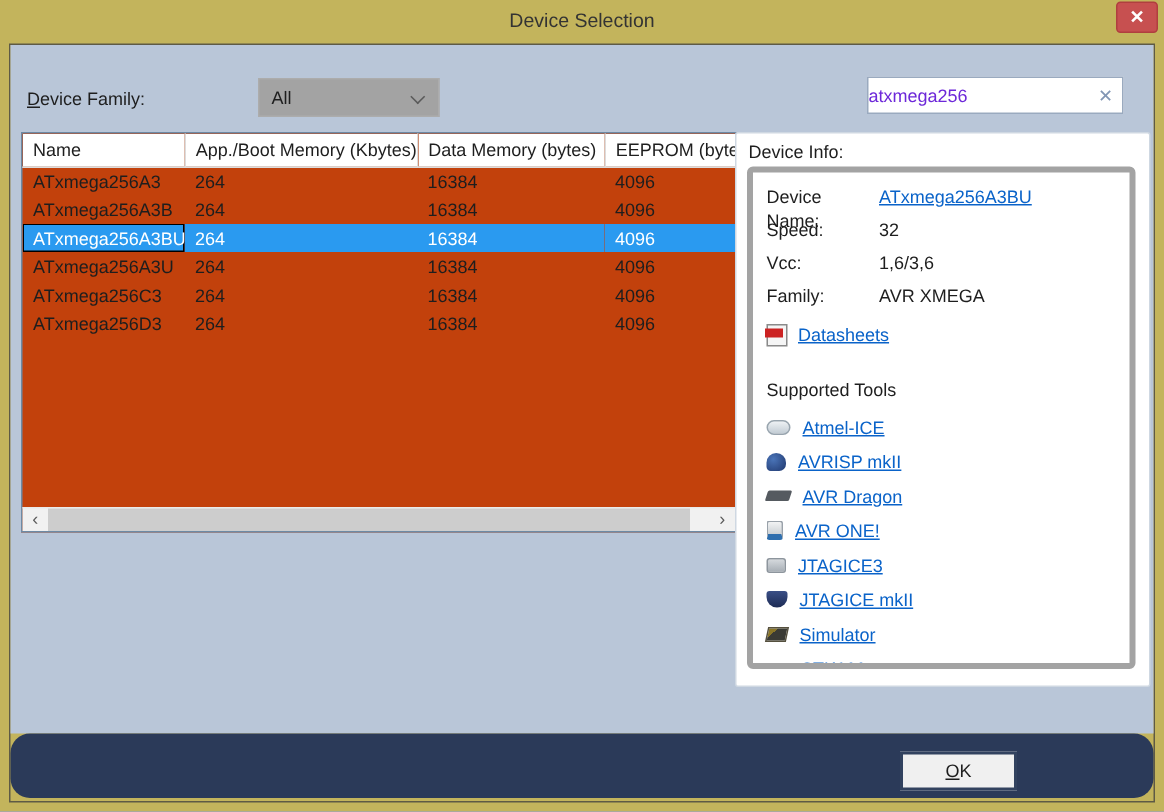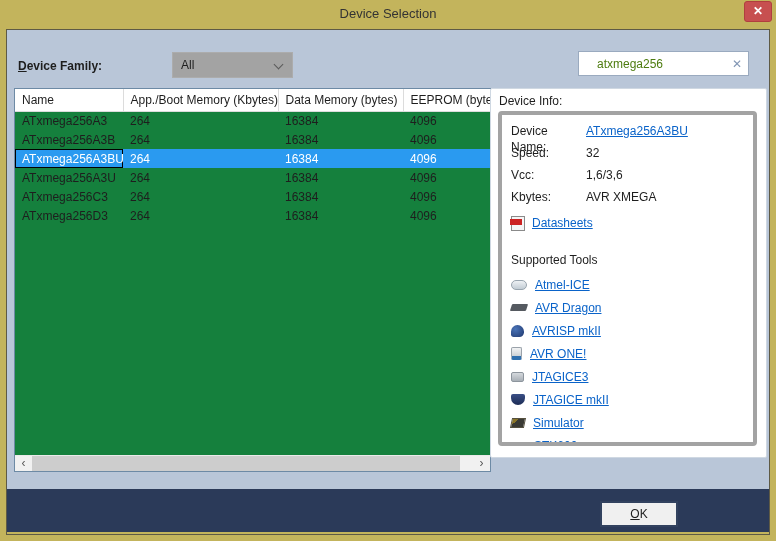--- a/index.html
+++ b/index.html
@@ -8,36 +8,36 @@
             font-size:12px; color:#1e1e1e; }
   
   .titlebar { position:absolute; top:0; left:0; right:0; height:16px; }
   .title { position:absolute; left:0; right:0; top:6px; text-align:center; font-size:13px; color:#333; }
   .close-btn { position:absolute; top:1px; right:4px; width:28px; height:21px; background:#c75050;
                border:1px solid #b03f3f; border-radius:3px; color:#fff; font-size:12px; font-weight:bold;
                text-align:center; line-height:19px; cursor:pointer; }
   
   .frame { position:absolute; left:6px; top:29px; right:6px; bottom:6px; border:1px solid #5e5a45; }
   .client { position:relative; height:459px; background:#b9c6d8; }
-  .footerbar { position:relative; height:100%; margin-top:0; background:#2b3a59; }
+  .footerbar { position:relative; height:100%; margin-top:0; background:#2b3a59;border-radius:13px; }
   .footerwrap { height:43px; }
   
-  .ff-label { position:absolute; left:11px; top:29px;font-weight:bold; }
+  .ff-label { position:absolute; left:11px; top:29px; }
   .dropdown { position:absolute; left:118px; top:22px; width:121px; height:26px; background:#a3a3a3;
               border:1px solid #acacac; line-height:24px; padding-left:8px; cursor:default;margin-left:47px; }
   .dd-chevron { position:absolute; right:10px; top:8px; width:7px; height:7px;
                 border-right:1.5px solid #5a5a5a; border-bottom:1.5px solid #5a5a5a;
                 transform:rotate(45deg); }
   .searchbox { position:absolute; left:571px; top:21px; width:171px; height:25px; background:#fff;
                border:1px solid #9aaabf; display:flex; align-items:center; }
-  .searchbox input { flex:1; border:0; outline:0; padding-left:18px; font:12px "Liberation Sans",sans-serif;
-                     color:#4d7c0f; background:transparent; min-width:0; }
+  .searchbox input { flex:1; border:0; outline:0; padding-left:0; font:12px "Liberation Sans",sans-serif;
+                     color:#6d28d9; background:transparent; min-width:0; }
   .clear-icon { width:22px; text-align:center; color:#8296b4; font-size:12px; cursor:pointer; }
   
-  .table-panel { position:absolute; left:7px; top:58px; width:477px; height:384px; background:#15803d;
+  .table-panel { position:absolute; left:7px; top:58px; width:477px; height:267px; background:#c2410c;
                  border:1px solid #6d8aa5; }
   table.devices { border-collapse:collapse; width:100%; table-layout:fixed; }
   .devices th { font-weight:normal; text-align:left; height:22px; padding:0 0 0 7px;
                 border-right:1px solid #dcdcdc; border-bottom:1px solid #dcdcdc;
                 background:#fff; white-space:nowrap; overflow:hidden; cursor:default; }
   .devices th:last-child { border-right:0; }
   .devices td { height:19px; padding:0 0 0 7px; white-space:nowrap; overflow:hidden; cursor:default; }
   .devices col.c1 { width:108px; } .devices col.c2 { width:155px; }
   .devices col.c3 { width:125px; } .devices col.c4 { width:89px; }
   tr.selected td { background:#2a9af0; color:#fff; }
@@ -182,41 +182,41 @@
               </div>
               <div class="field-row">
                 <span class="field-label">Speed:</span>
                 <span>32</span>
               </div>
               <div class="field-row">
                 <span class="field-label">Vcc:</span>
                 <span>1,6/3,6</span>
               </div>
               <div class="field-row">
-                <span class="field-label">Kbytes:</span>
+                <span class="field-label">Family:</span>
                 <span>AVR XMEGA</span>
               </div>
             </div>
           <div class="ds-row">
             <span class="pdf-icon"></span>
             <a class="lnk">Datasheets</a>
           </div>
           <div class="tools-heading">Supported Tools</div>
           <div>
               <div class="tool-row">
                 <span class="tool-icon atmel-ice-icon"></span>
                 <a class="lnk">Atmel-ICE</a>
               </div>
               <div class="tool-row">
+                <span class="tool-icon avrisp-mkii-icon"></span>
+                <a class="lnk">AVRISP mkII</a>
+              </div>
+              <div class="tool-row">
                 <span class="tool-icon avr-dragon-icon"></span>
                 <a class="lnk">AVR Dragon</a>
-              </div>
-              <div class="tool-row">
-                <span class="tool-icon avrisp-mkii-icon"></span>
-                <a class="lnk">AVRISP mkII</a>
               </div>
               <div class="tool-row">
                 <span class="tool-icon avr-one-icon"></span>
                 <a class="lnk">AVR ONE!</a>
               </div>
               <div class="tool-row">
                 <span class="tool-icon jtagice3-icon"></span>
                 <a class="lnk">JTAGICE3</a>
               </div>
               <div class="tool-row">

